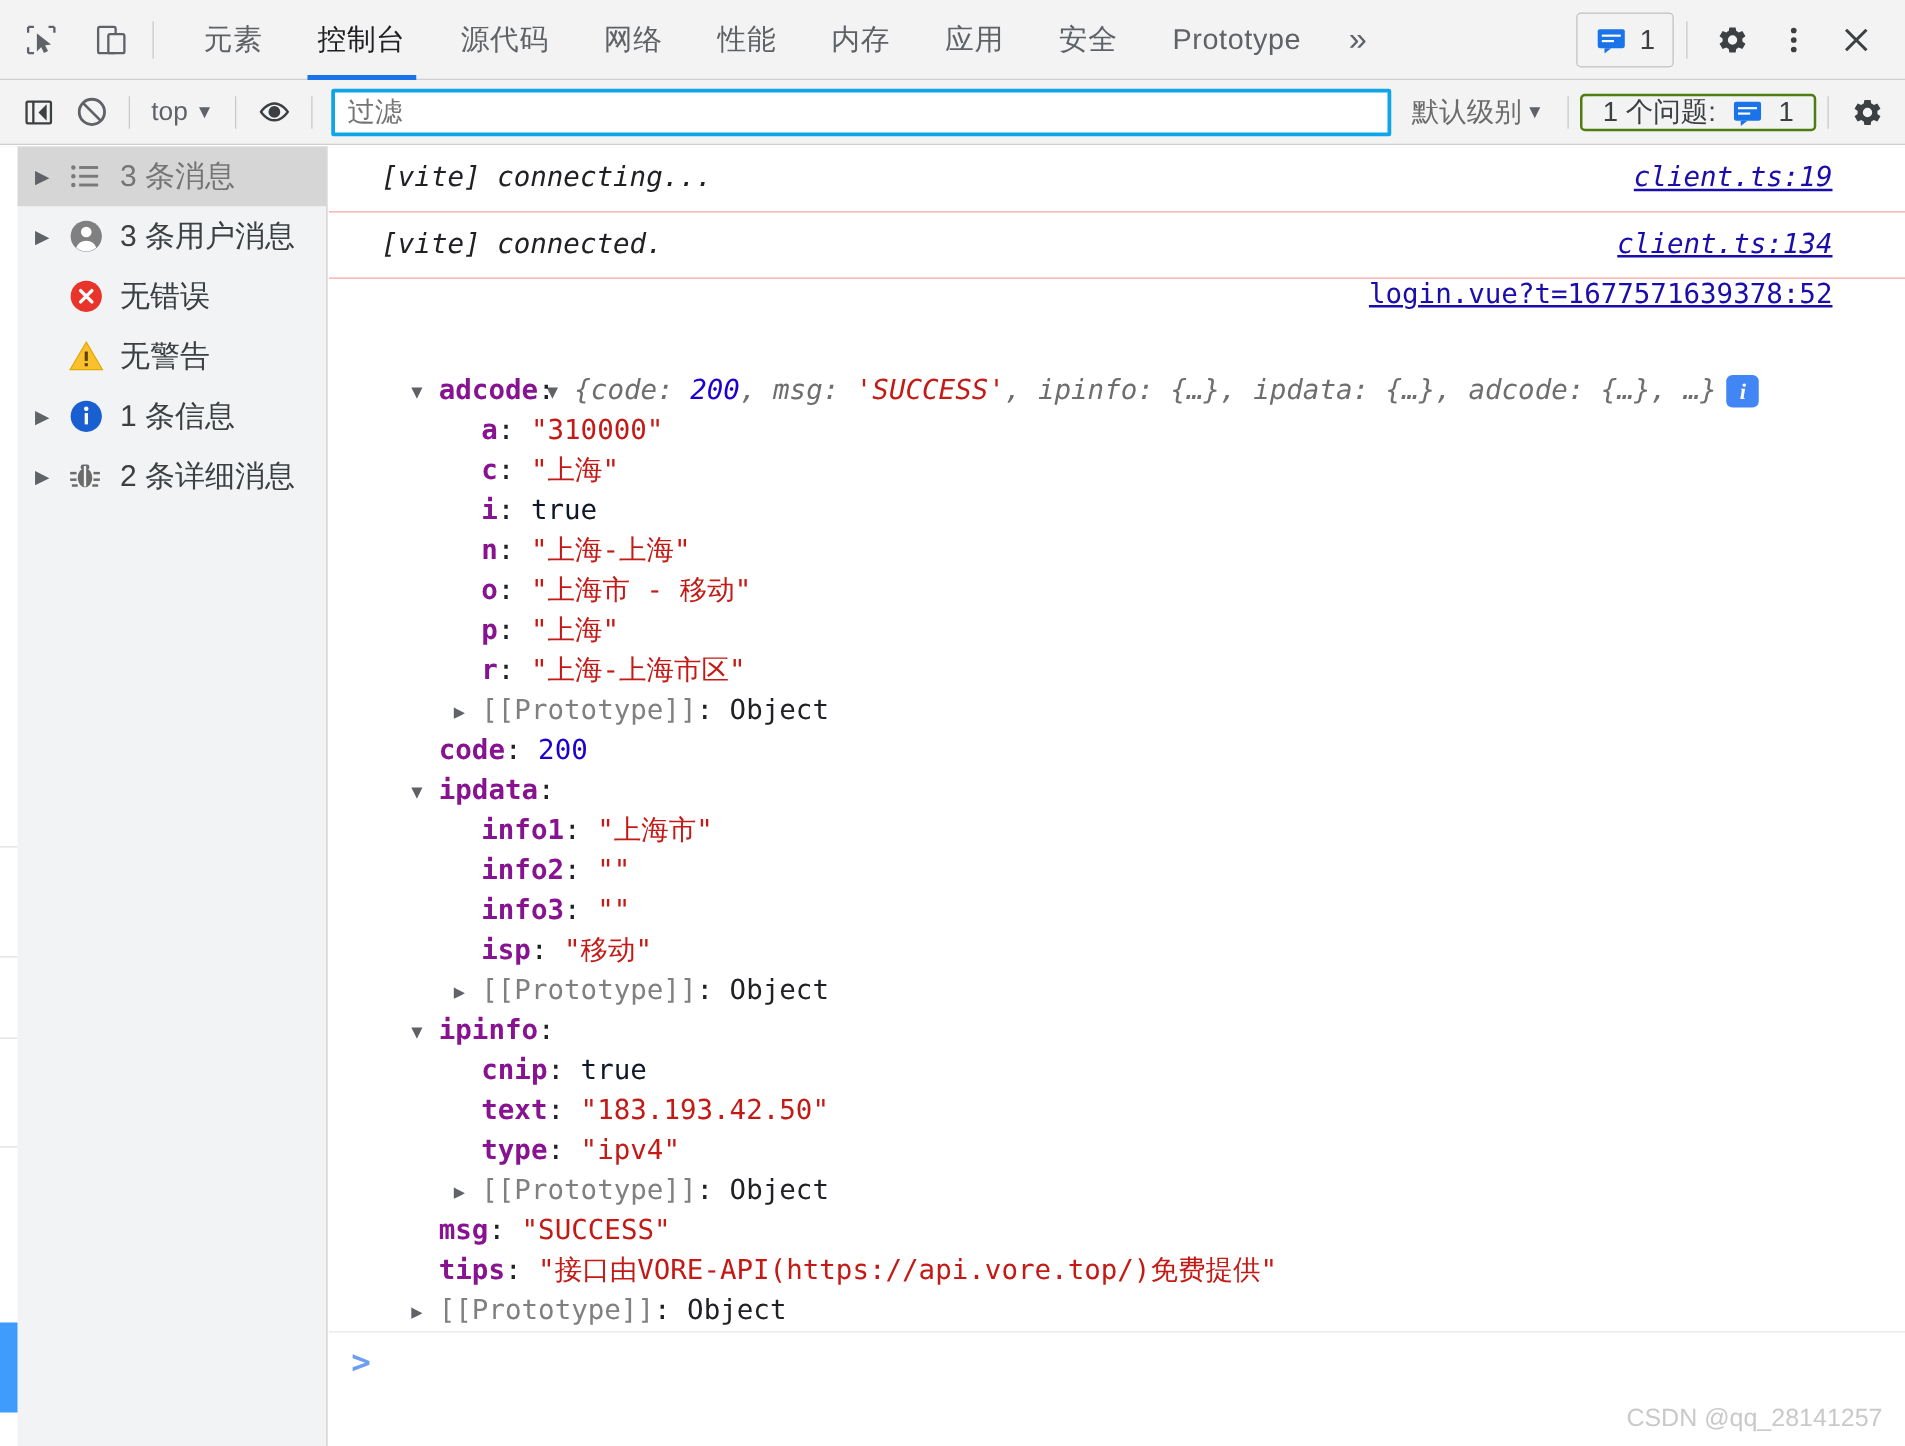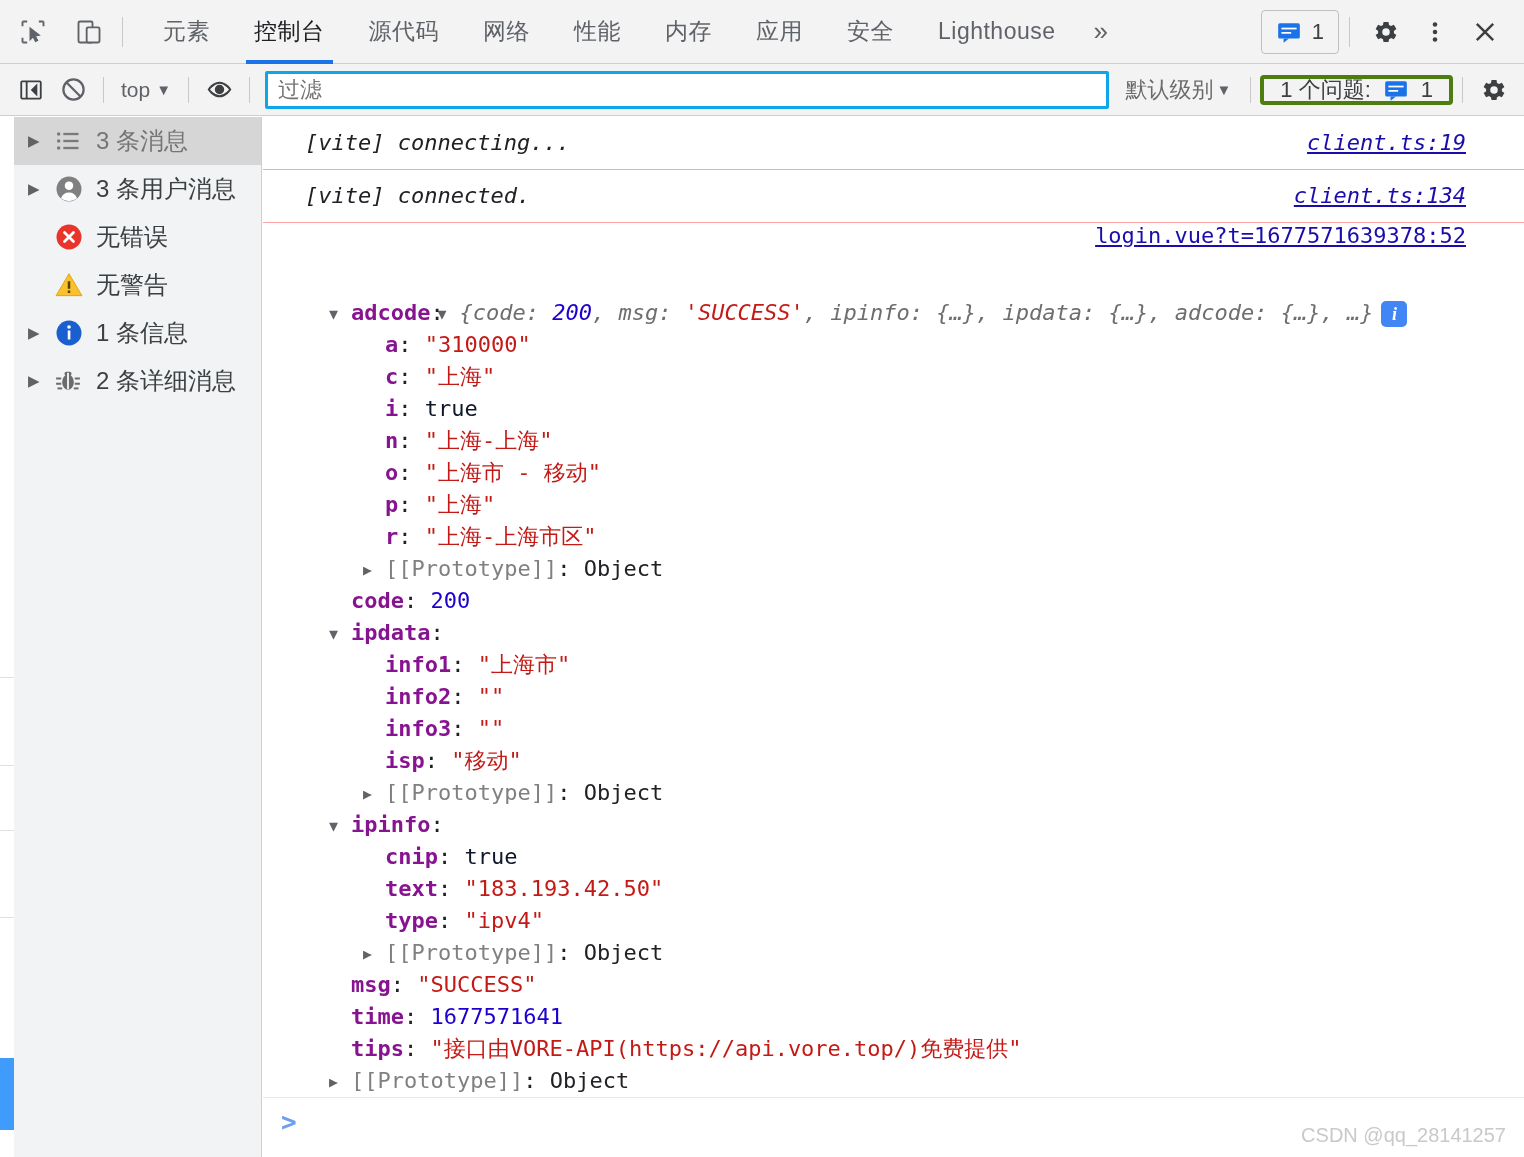--- a/index.html
+++ b/index.html
@@ -74,21 +74,21 @@
     font-size: 22px; color: #6b6b6b; padding: 0 10px;
     font-family: "Liberation Sans", sans-serif;
   }
   .filter-input::placeholder { color: #757575; opacity: 1; }
   .level-select {
     display: flex; align-items: center; gap: 3px; padding: 0 10px; height: 38px;
     font-size: 22px; color: #6b6b6b; cursor: pointer; white-space: nowrap; flex: none;
   }
   .issue-chip2 {
     display: flex; align-items: center; gap: 12px;
-    border: 4px solid #4d7c0f; border-radius: 4px; height: 30px;
+    border: 2px solid #4d7c0f; border-radius: 4px; height: 30px;
     padding: 0 16px; cursor: pointer; flex: none; white-space: nowrap;
   }
   .issue-chip2 .txt { font-size: 22px; color: #3c4043; }
   .issue-chip2 .num { font-size: 22px; color: #3c4043; }
 
   
   .sidebar {
     position: absolute; left: 0; top: 117px; width: 262px; bottom: 0;
     background: #f1f3f4; border-right: 1px solid #cfcfcf;
     overflow: hidden;
@@ -233,21 +233,21 @@
       <div class="tab">
           <span>内存</span>
         </div>
       <div class="tab">
           <span>应用</span>
         </div>
       <div class="tab">
           <span>安全</span>
         </div>
       <div class="tab">
-          <span>Lighthouse</span>
+          <span>Prototype</span>
         </div>
       <div class="tab-more">
           <span>»</span>
         </div>
     </div>
 
     <div class="tb-right">
       <div class="issues-chip">
         <svg width="26" height="26" viewBox="0 0 24 24">
           <rect x="2" y="4" width="20" height="14" rx="1.5" fill="#1a73e8"></rect>
@@ -457,21 +457,20 @@
             <div class="tline ind2"><span class="arrow blank">▶</span><span class="k-prop">info2</span><span class="punct">: </span><span class="v-str">""</span></div>
             <div class="tline ind2"><span class="arrow blank">▶</span><span class="k-prop">info3</span><span class="punct">: </span><span class="v-str">""</span></div>
             <div class="tline ind2"><span class="arrow blank">▶</span><span class="k-prop">isp</span><span class="punct">: </span><span class="v-str">"移动"</span></div>
             <div class="tline ind2"><span class="arrow">▶</span><span class="proto">[[Prototype]]</span><span class="punct">: </span><span class="proto-val">Object</span></div>
             <div class="tline ind1"><span class="arrow">▼</span><span class="k-prop">ipinfo</span><span class="punct">:</span></div>
             <div class="tline ind2"><span class="arrow blank">▶</span><span class="k-prop">cnip</span><span class="punct">: </span><span class="v-bool">true</span></div>
             <div class="tline ind2"><span class="arrow blank">▶</span><span class="k-prop">text</span><span class="punct">: </span><span class="v-str">"183.193.42.50"</span></div>
             <div class="tline ind2"><span class="arrow blank">▶</span><span class="k-prop">type</span><span class="punct">: </span><span class="v-str">"ipv4"</span></div>
             <div class="tline ind2"><span class="arrow">▶</span><span class="proto">[[Prototype]]</span><span class="punct">: </span><span class="proto-val">Object</span></div>
             <div class="tline ind1"><span class="arrow blank">▶</span><span class="k-prop">msg</span><span class="punct">: </span><span class="v-str">"SUCCESS"</span></div>
-            <div class="tline ind1"><span class="arrow blank">▶</span><span class="k-prop">time</span><span class="punct">: </span><span class="v-num">1677571641</span></div>
             <div class="tline ind1"><span class="arrow blank">▶</span><span class="k-prop">tips</span><span class="punct">: </span><span class="v-str">"接口由VORE-API(https://api.vore.top/)免费提供"</span></div>
             <div class="tline ind1"><span class="arrow">▶</span><span class="proto">[[Prototype]]</span><span class="punct">: </span><span class="proto-val">Object</span></div>
           </div>
       </div>
     </div>
 
     <div class="prompt-row">
       <span class="prompt-chev">&gt;</span>
       <input class="prompt-input" type="text" style="">
     </div>

